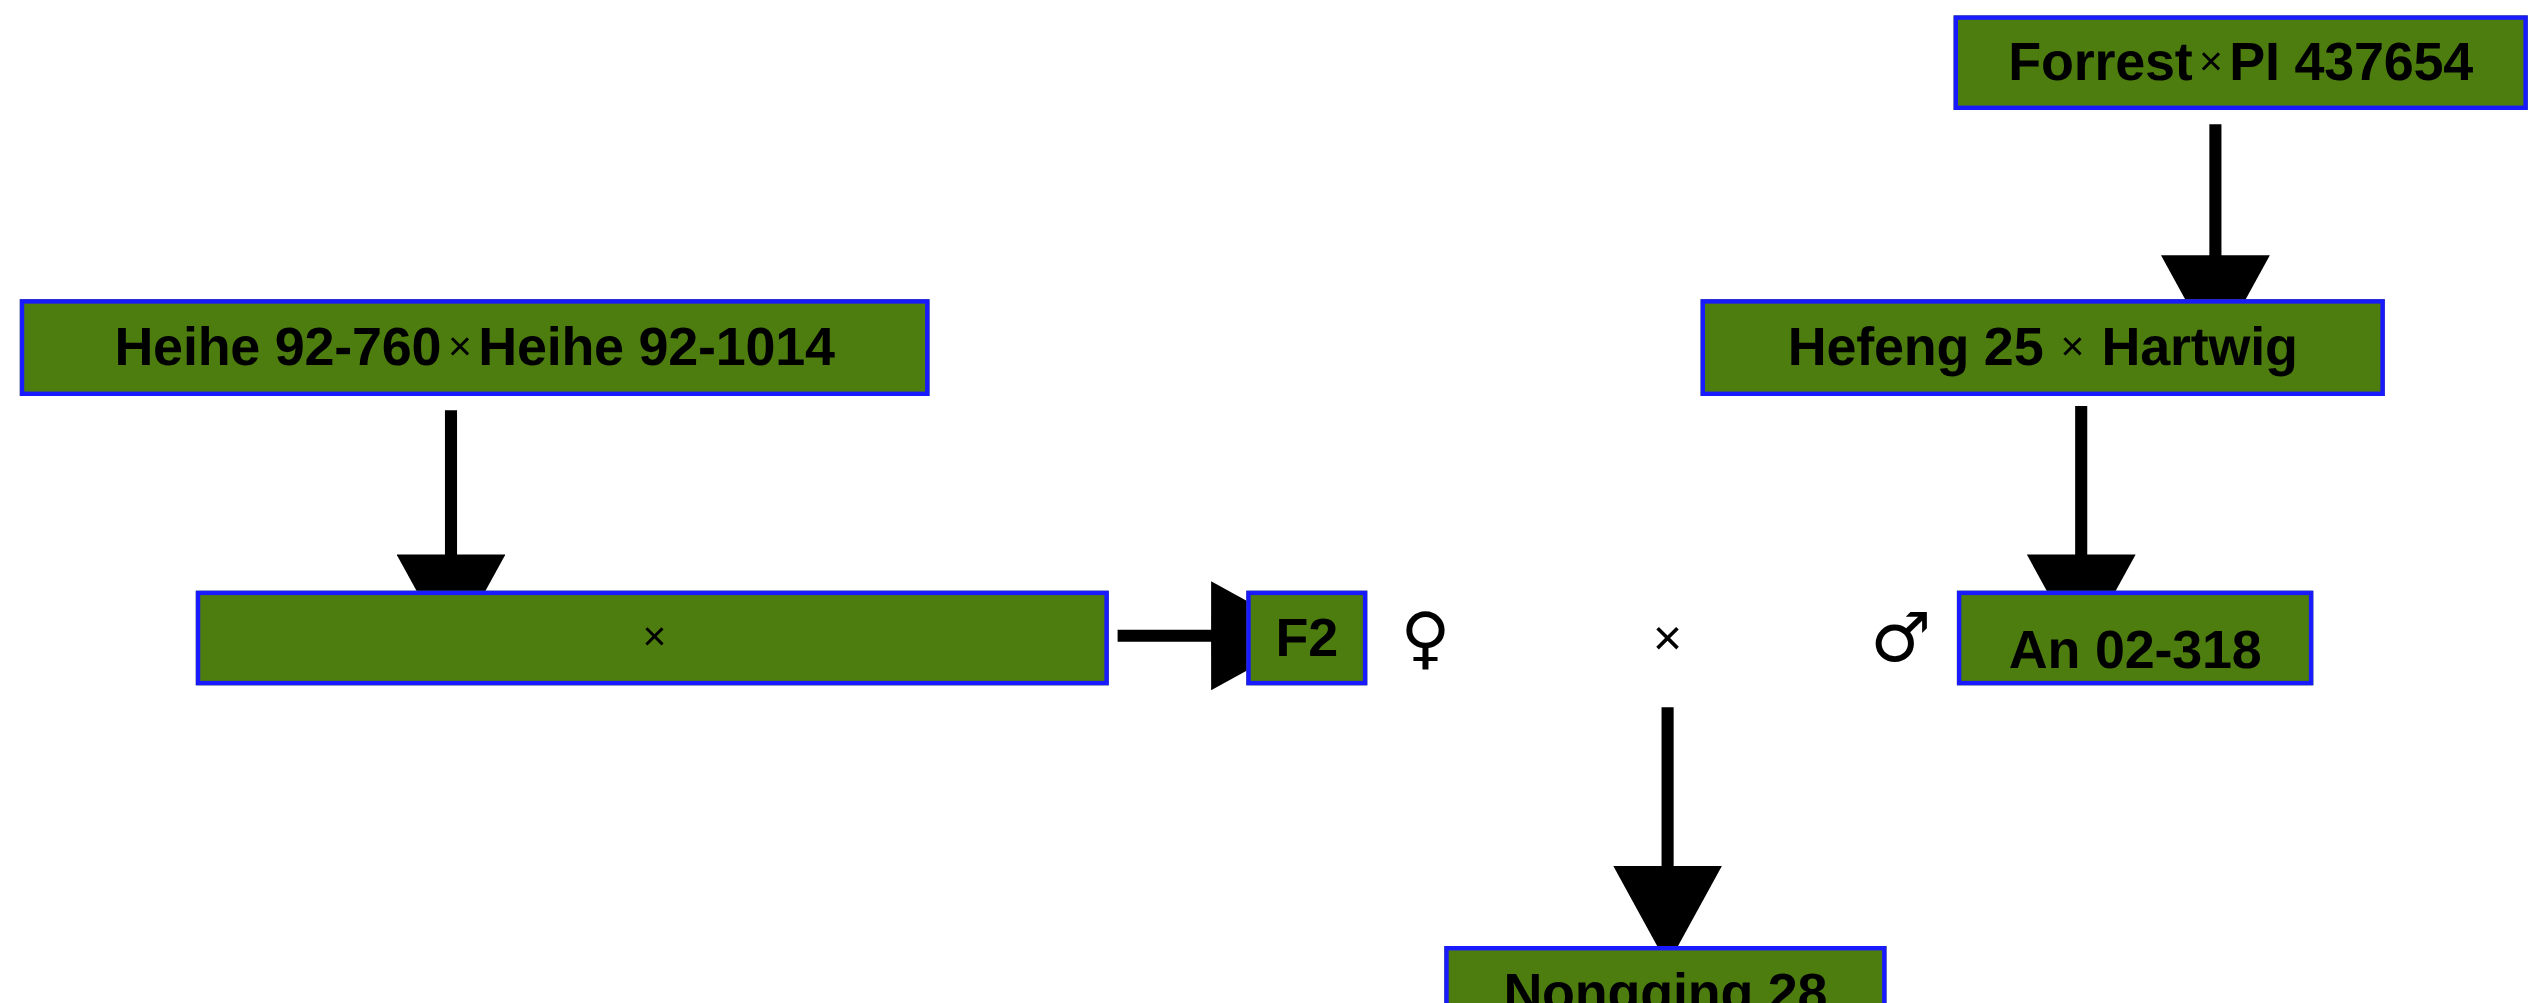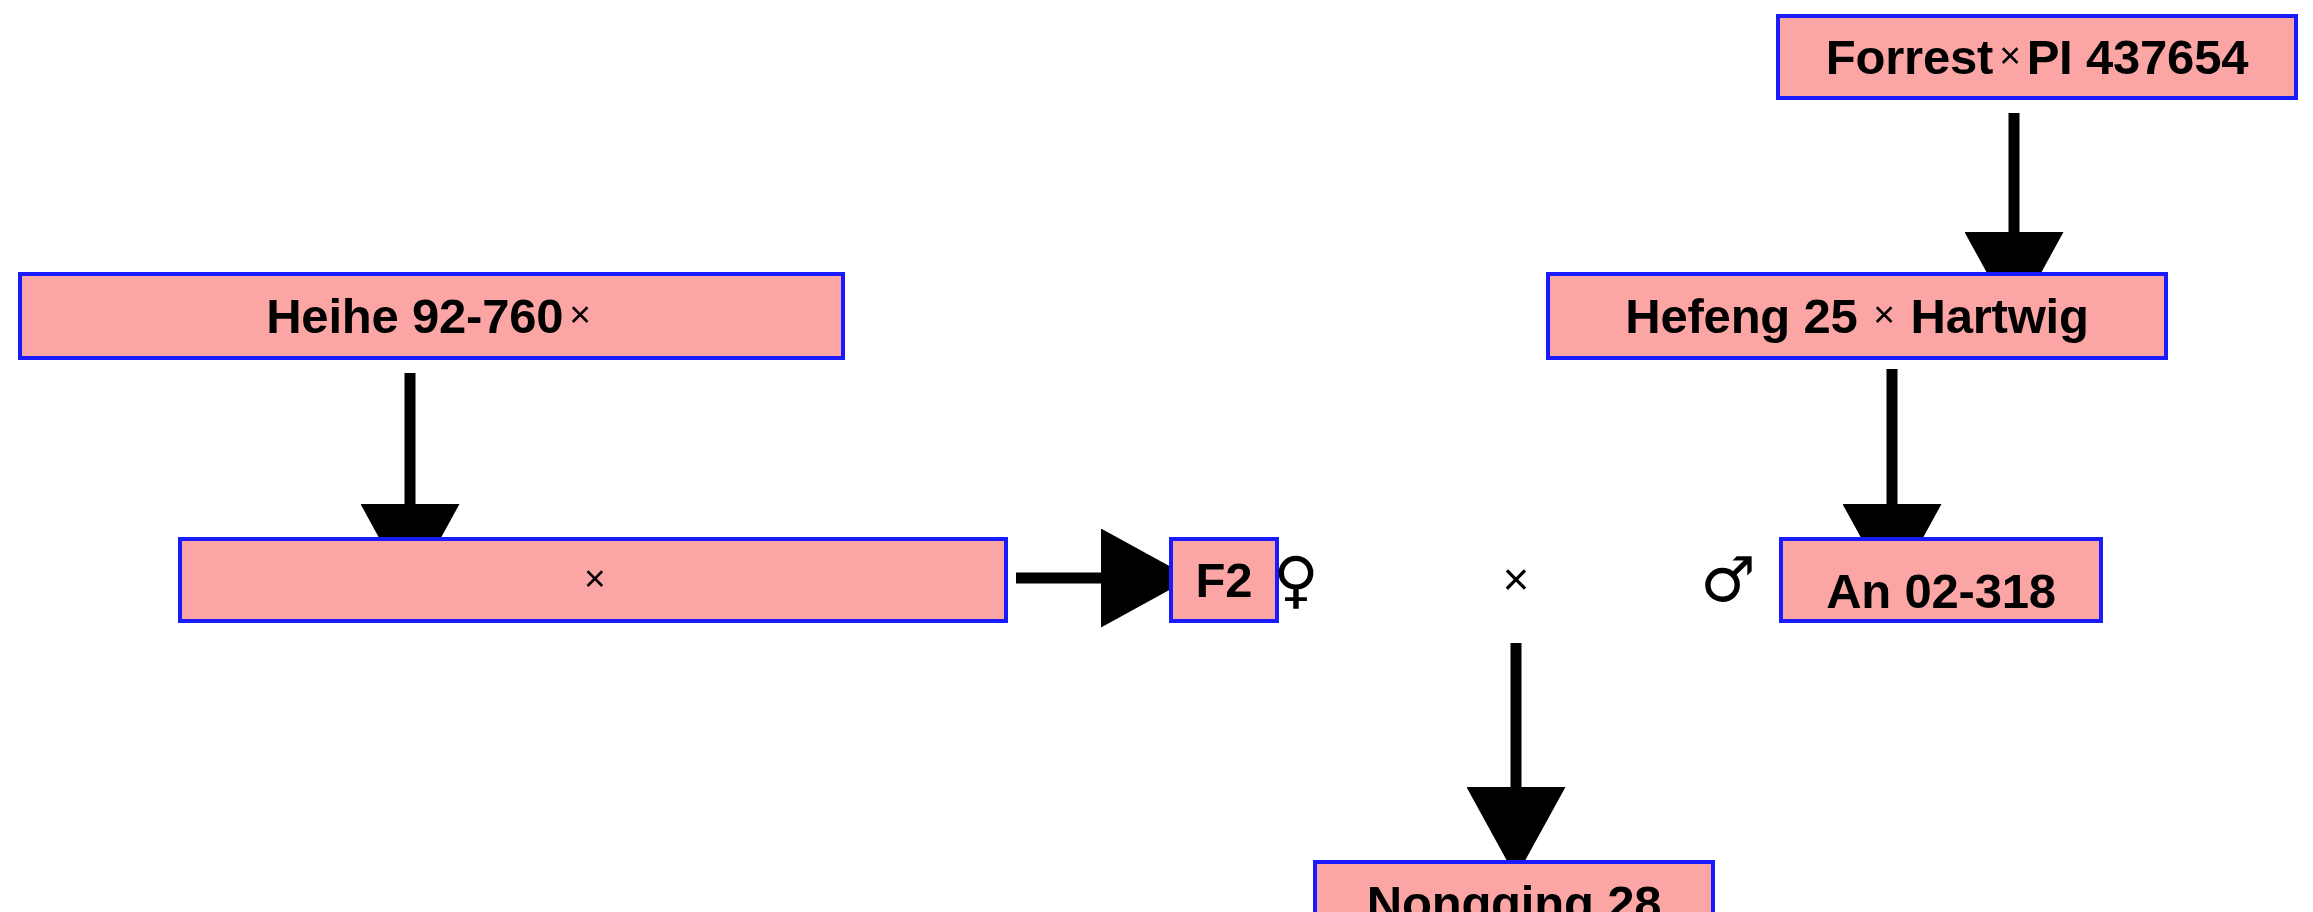--- a/index.html
+++ b/index.html
@@ -14,21 +14,21 @@
     position: relative;
     width: 2313px;
     height: 912px;
     background: #ffffff;
     overflow: hidden;
   }
   .node-box {
     position: absolute;
     box-sizing: border-box;
     border: 4px solid #1a1aff;
-    background: #fca5a5;
+    background: #4d7c0f;
     display: flex;
     align-items: center;
     justify-content: center;
     color: #000000;
     font-weight: bold;
     font-family: "Liberation Sans", sans-serif;
     white-space: nowrap;
     letter-spacing: -0.2px;
   }
   .node-label {
@@ -81,33 +81,34 @@
 
   <div class="node-box" style="left:1776px; top:14px; width:522px; height:86px; font-size:49px;">
     <span class="node-label">Forrest</span>
     <span class="cross-sym">×</span>
     <span class="node-label">PI 437654</span>
   </div>
 
   <div class="node-box" style="left:18px; top:272px; width:827px; height:88px; font-size:49px;">
     <span class="node-label">Heihe 92-760</span>
     <span class="cross-sym">×</span>
+    <span class="node-label">Heihe 92-1014</span>
   </div>
 
   <div class="node-box" style="left:1546px; top:272px; width:622px; height:88px; font-size:49px;">
     <span class="node-label">Hefeng 25</span>
     <span class="cross-sym" style="padding:0 0.42em;">×</span>
     <span class="node-label">Hartwig</span>
   </div>
 
   <div class="node-box" style="left:178px; top:537px; width:830px; height:86px; font-size:49px;">
     <span class="cross-sym" style="padding:0 0.12em 0 0.22em;">×</span>
   </div>
 
-  <div class="node-box" style="left:1133px; top:537px; width:110px; height:86px; font-size:49px;margin-left:36px;">
+  <div class="node-box" style="left:1133px; top:537px; width:110px; height:86px; font-size:49px;">
     <span class="node-label">F2</span>
   </div>
 
   <div class="sym-free" style="left:1262px; top:538px; width:68px; height:84px; font-size:62px; font-weight:normal;">
     <span>♀</span>
   </div>
 
   <div class="sym-free" style="left:1486px; top:548px; width:60px; height:62px; font-size:46px; font-weight:normal; font-family:'Liberation Sans', sans-serif;">
     <span>×</span>
   </div>

